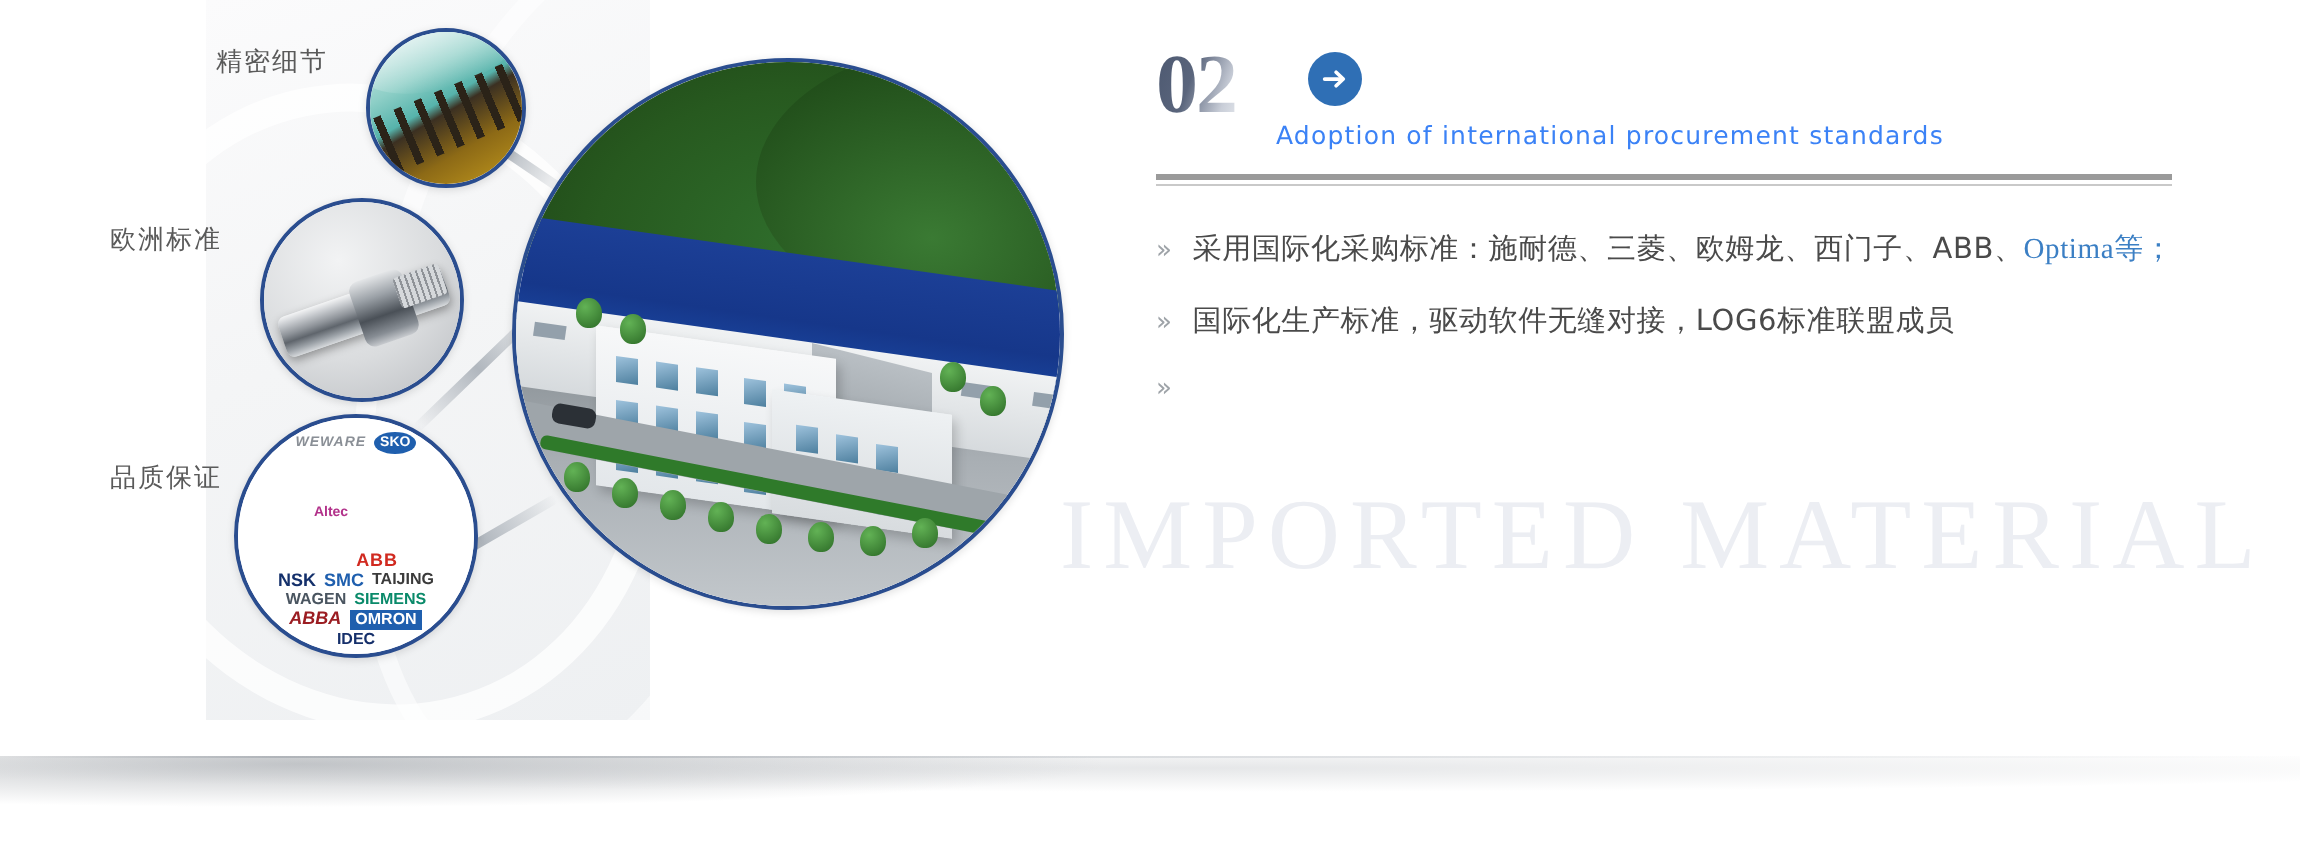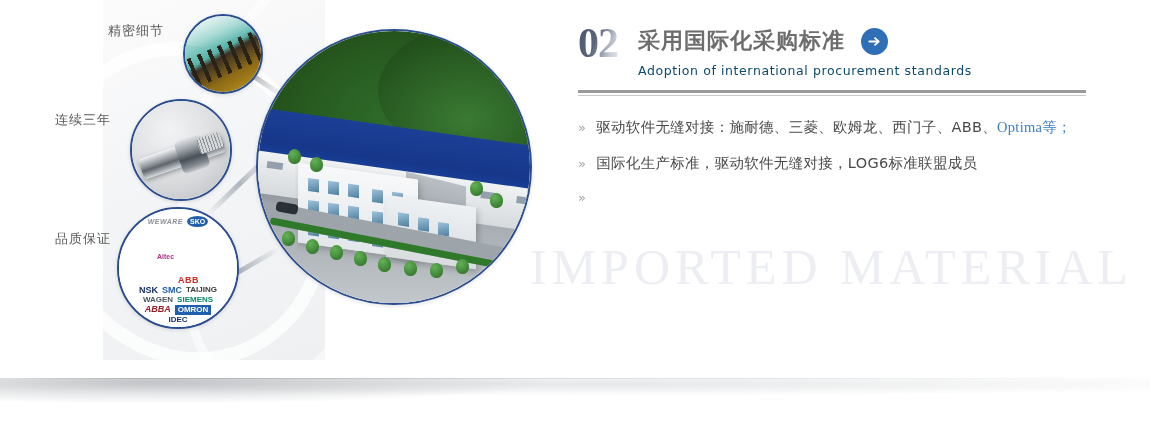--- a/index.html
+++ b/index.html
@@ -261,21 +261,21 @@
     width: 27px; height: 27px; border-radius: 50%;
     background: #2f6fb5;
     margin-left: 16px;
     display: flex; align-items: center; justify-content: center;
     flex: none;
   }
   #arrow-badge svg { display: block; }
   #section-subtitle {
     margin-top: 7px;
     font-size: 12.5px;
-    color: #0c4a6e;
+    color: #3b82f6;
     letter-spacing: 0.6px;
     font-family: "DejaVu Sans", "Liberation Sans", sans-serif;
   }
   #divider {
     margin-top: 12px;
     width: 508px;
     height: 3px;
     background: #9a9a9a;
   }
   #divider-thin {
@@ -338,21 +338,21 @@
 </style>
 </head>
 <body>
 
 <div id="left-panel">
   <div class="swoosh"></div>
   <div class="swoosh2"></div>
 </div>
 
 <div class="side-label" id="label-detail">精密细节</div>
-<div class="side-label" id="label-standard">连续三年</div>
+<div class="side-label" id="label-standard">欧洲标准</div>
 <div class="side-label" id="label-quality">品质保证</div>
 
 <div class="connector" id="conn-1"></div>
 <div class="connector" id="conn-2"></div>
 <div class="connector" id="conn-3"></div>
 
 <div class="bubble" id="bubble-detail">
   <div class="b1-bg"></div>
   <div class="b1-teeth"></div>
   <div class="b1-gloss"></div>
@@ -456,39 +456,38 @@
 </div>
 
 <div id="watermark">IMPORTED  MATERIAL</div>
 
 <div id="right-col">
 
   <div id="heading-row">
     <div id="section-number">02</div>
     <div id="heading-text-block">
       <div id="title-line">
-        <div id="section-title">采用国际化采购标准</div>
         <div id="arrow-badge">
           <svg width="15" height="15" viewBox="0 0 16 16" aria-hidden="true">
             <path d="M2.5 8 H11.2" stroke="#ffffff" stroke-width="2" stroke-linecap="round" fill="none"></path>
             <path d="M8.6 4.4 L12.4 8 L8.6 11.6" stroke="#ffffff" stroke-width="2" stroke-linecap="round" stroke-linejoin="round" fill="none"></path>
           </svg>
         </div>
       </div>
       <div id="section-subtitle">Adoption of international procurement standards</div>
     </div>
   </div>
 
   <div id="divider"></div>
   <div id="divider-thin"></div>
 
   <ul id="bullet-list">
     <li class="bullet-item">
       <span class="bullet-mark">»</span>
-      <span><span>驱动软件无缝对接：施耐德、三菱、欧姆龙、西门子、ABB、</span><span class="accent">Optima等；</span></span>
+      <span><span>采用国际化采购标准：施耐德、三菱、欧姆龙、西门子、ABB、</span><span class="accent">Optima等；</span></span>
     </li>
     <li class="bullet-item">
       <span class="bullet-mark">»</span>
       <span>国际化生产标准，驱动软件无缝对接，LOG6标准联盟成员</span>
     </li>
     <li class="bullet-item">
       <span class="bullet-mark">»</span>
     </li>
   </ul>
 </div>

